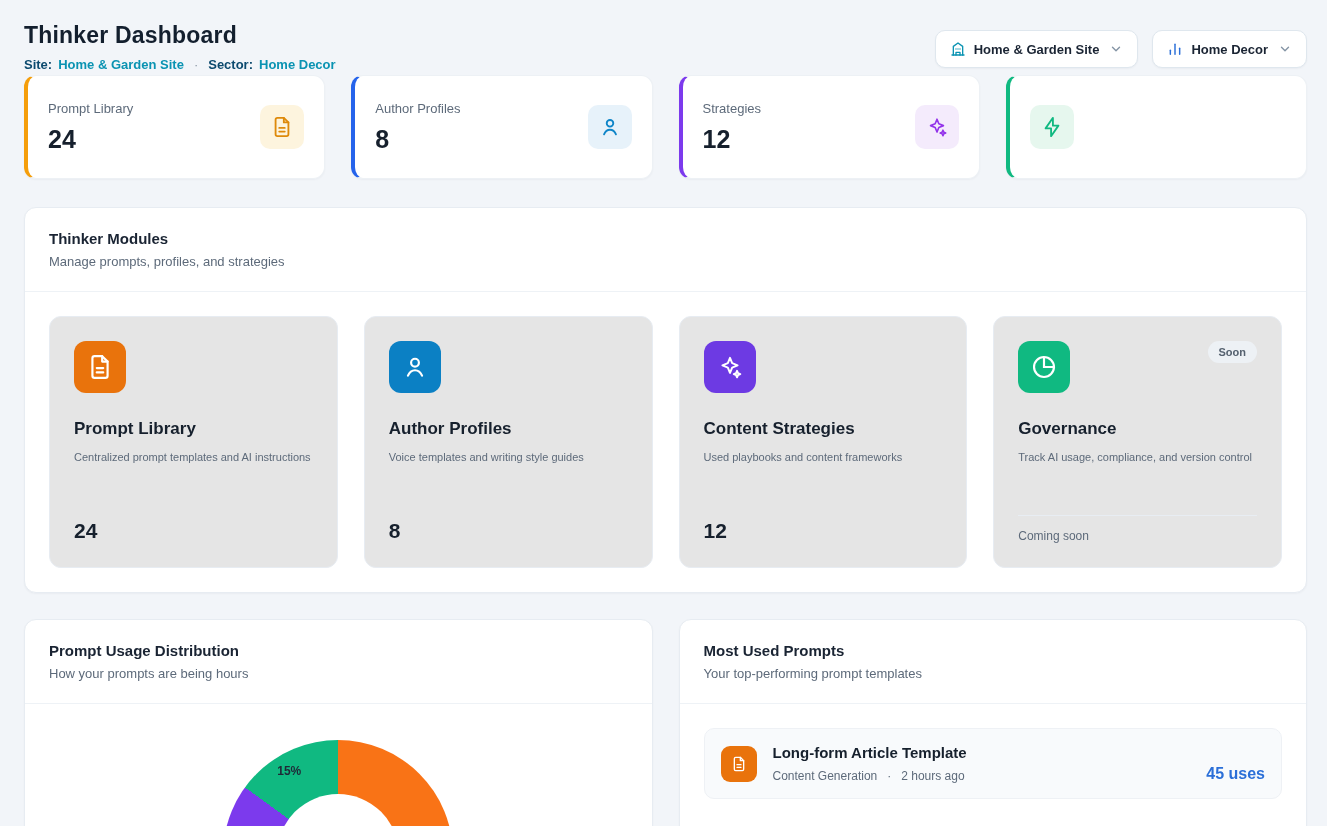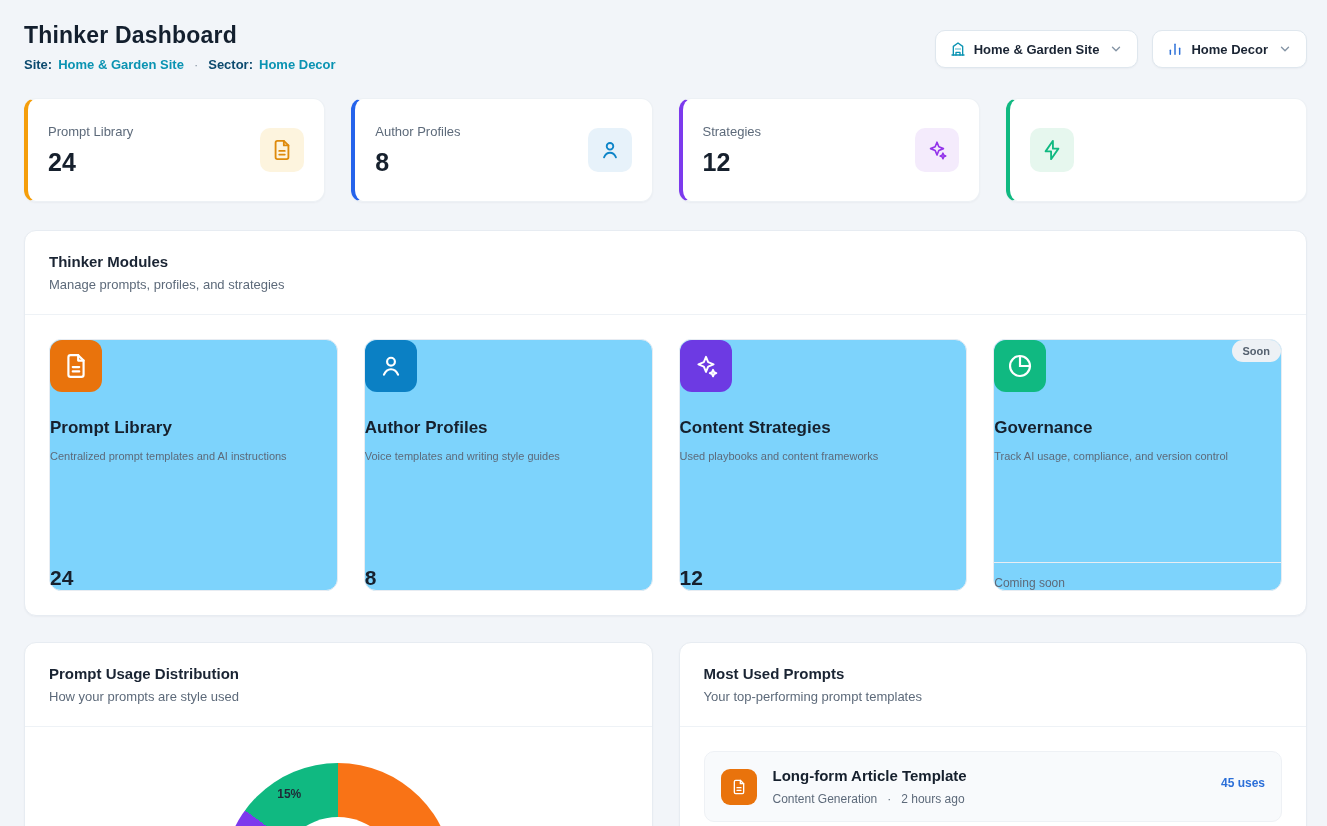--- a/index.html
+++ b/index.html
@@ -5,21 +5,21 @@
   * { box-sizing: border-box; margin: 0; padding: 0; }
   html, body { width: 1327px; height: 826px; overflow: hidden; }
   body {
     background: #f2f5f9;
     font-family: "Liberation Sans", sans-serif;
     color: #15202e;
   }
   .page { padding: 22px 20px 0 24px; }
 
   
-  .topbar { display: flex; justify-content: space-between; align-items: flex-start; margin-bottom: 26px; }
+  .topbar { display: flex; justify-content: space-between; align-items: flex-start; margin-bottom: 3px; }
   .page-title { font-size: 23px; font-weight: 800; color: #131f2e; letter-spacing: .2px; }
   .subtitle { margin-top: 8px; font-size: 13px; display: flex; align-items: center; gap: 6px; }
   .sub-label { color: #0c4a6e; font-weight: 700; }
   .sub-link { color: #0a93b2; font-weight: 700; text-decoration: none; cursor: pointer; }
   .sub-dot { color: #8b97a5; margin: 0 4px; }
   .topbar-actions { display: flex; gap: 14px; margin-top: 8px; }
   .dropdown {
     display: flex; align-items: center; gap: 8px;
     background: #ffffff; border: 1px solid #dfe7ee; border-radius: 10px;
     height: 38px; padding: 0 14px; font-family: inherit;
@@ -49,22 +49,22 @@
   
   .section-card {
     margin-top: 28px; background: #fff; border: 1px solid #e7ecf2; border-radius: 12px;
     box-shadow: 0 1px 2px rgba(16,24,40,.04);
   }
   .section-head { padding: 22px 24px; border-bottom: 1px solid #eef2f6; }
   .section-title { font-size: 15px; font-weight: 700; color: #1a2433; }
   .section-sub { font-size: 13px; color: #5d6a7a; margin-top: 7px; }
   .modules-grid { display: grid; grid-template-columns: repeat(4, 1fr); gap: 26px; padding: 24px; }
   .module-card {
-    border: 1px solid #e7ecf2; border-radius: 12px; 
-    min-height: 252px; display: flex; flex-direction: column; background: #7dd3fc;
+    border: 1px solid #e7ecf2; border-radius: 12px; padding: 24px;
+    min-height: 252px; display: flex; flex-direction: column; background: #e5e5e5;
     cursor: pointer;
   }
   .module-top { display: flex; justify-content: space-between; align-items: flex-start; }
   .module-icon {
     width: 52px; height: 52px; border-radius: 12px; color: #fff;
     display: flex; align-items: center; justify-content: center; flex: none;
   }
   .soon-badge {
     background: #edf1f5; color: #55616f; font-size: 11px; font-weight: 700;
     padding: 5px 11px; border-radius: 999px;
@@ -94,21 +94,21 @@
     background: #f8fafc; border: 1px solid #eef1f5; border-radius: 10px;
     padding: 15px 16px; display: flex; align-items: center; gap: 16px; cursor: pointer;
   }
   .prompt-icon {
     width: 36px; height: 36px; border-radius: 9px; color: #fff; flex: none;
     display: flex; align-items: center; justify-content: center;
   }
   .prompt-text { flex: 1; }
   .prompt-title { font-size: 15px; font-weight: 800; color: #16202d; }
   .prompt-meta { display: flex; gap: 10px; font-size: 12px; color: #5d6a7a; margin-top: 8px; }
-  .prompt-uses { align-self: flex-start; margin-top: 9px; font-size: 12px; font-weight: 800; color: #2b6fd8; }
+  .prompt-uses { align-self: flex-start; margin-top: 21px; font-size: 16px; font-weight: 800; color: #2b6fd8; }
 </style>
 </head>
 <body>
 
 <div class="page">
 
   <header class="topbar">
     <div>
       <h1 class="page-title">Thinker Dashboard</h1>
       <div class="subtitle">
@@ -272,21 +272,21 @@
       </div>
 
     </div>
   </section>
 
   <section class="bottom">
 
     <div class="panel">
       <div class="panel-head">
         <div class="section-title">Prompt Usage Distribution</div>
-        <div class="section-sub">How your prompts are style used</div>
+        <div class="section-sub">How your prompts are being hours</div>
       </div>
       <div class="chart-body">
         <div class="donut" style="background: conic-gradient(rgb(249, 115, 22) 0%, rgb(249, 115, 22) 45%, rgb(59, 130, 246) 45%, rgb(59, 130, 246) 65%, rgb(124, 58, 237) 65%, rgb(124, 58, 237) 85%, rgb(16, 185, 129) 85%, rgb(16, 185, 129) 100%);">
           <span class="donut-label">15%</span>
         </div>
       </div>
     </div>
 
     <div class="panel">
       <div class="panel-head">

